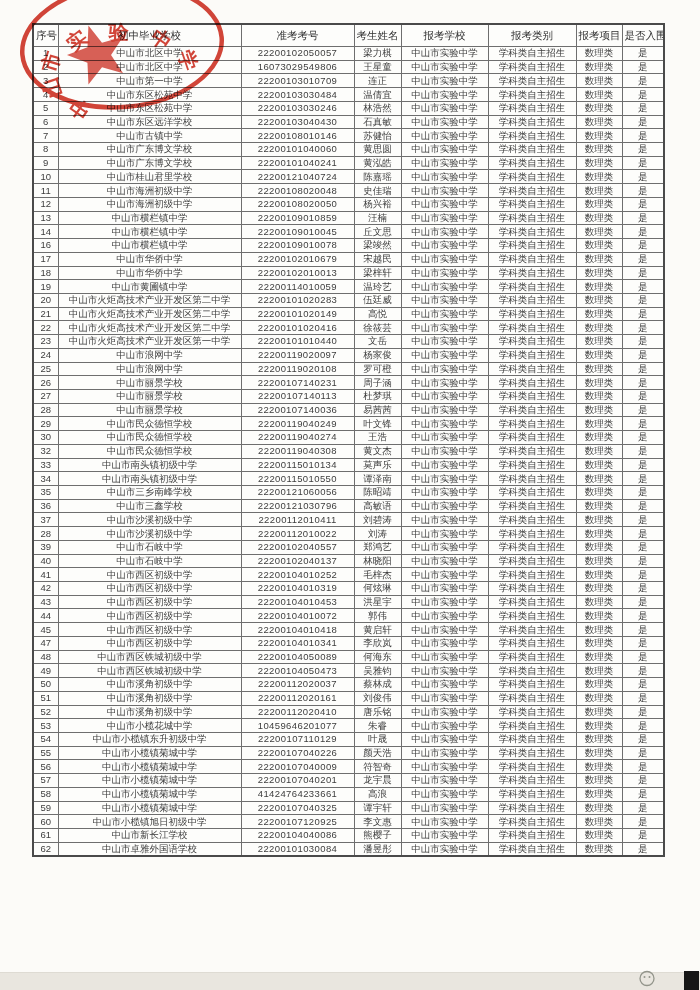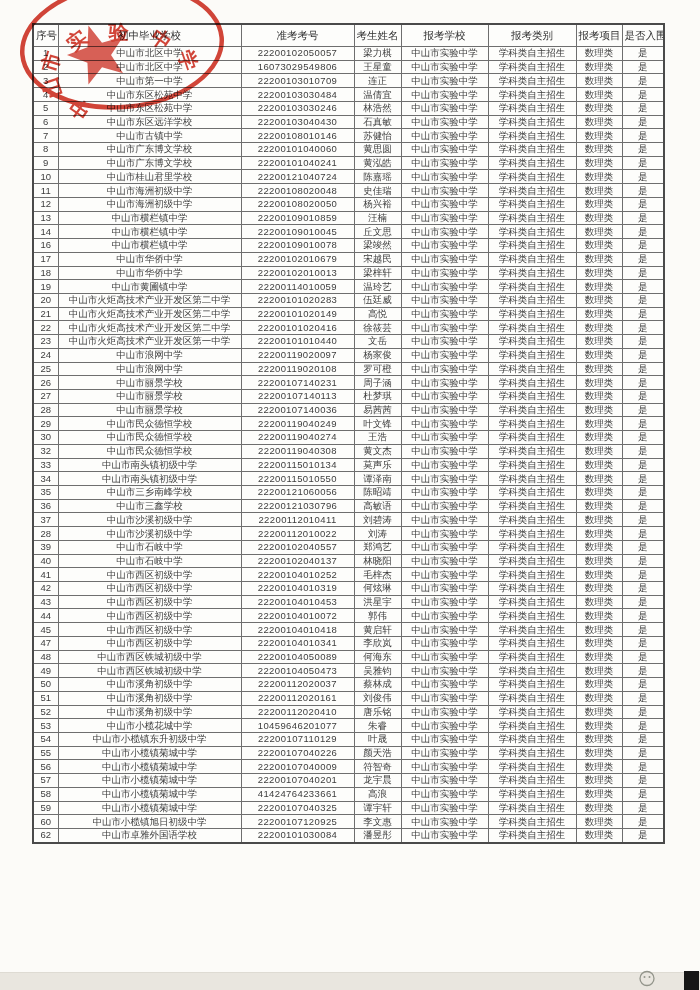--- a/index.html
+++ b/index.html
@@ -629,20 +629,30 @@
           <td class="cell-no">60</td>
           <td class="cell-school">中山市小榄镇旭日初级中学</td>
           <td class="cell-code">22200107120925</td>
           <td class="cell-name">李文惠</td>
           <td class="cell-apply-school">中山市实验中学</td>
           <td class="cell-category">学科类自主招生</td>
           <td class="cell-subject">数理类</td>
           <td class="cell-shortlisted">是</td>
         </tr>
         <tr>
+          <td class="cell-no">61</td>
+          <td class="cell-school">中山市新长江学校</td>
+          <td class="cell-code">22200104040086</td>
+          <td class="cell-name">熊樱子</td>
+          <td class="cell-apply-school">中山市实验中学</td>
+          <td class="cell-category">学科类自主招生</td>
+          <td class="cell-subject">数理类</td>
+          <td class="cell-shortlisted">是</td>
+        </tr>
+        <tr>
           <td class="cell-no">62</td>
           <td class="cell-school">中山市卓雅外国语学校</td>
           <td class="cell-code">22200101030084</td>
           <td class="cell-name">潘昱彤</td>
           <td class="cell-apply-school">中山市实验中学</td>
           <td class="cell-category">学科类自主招生</td>
           <td class="cell-subject">数理类</td>
           <td class="cell-shortlisted">是</td>
         </tr>
       </tbody>

